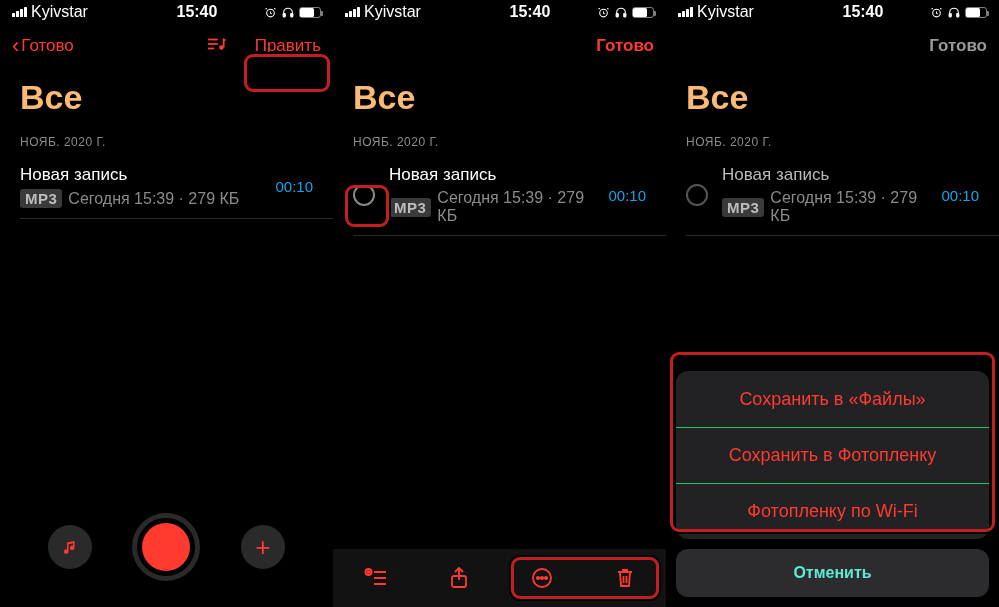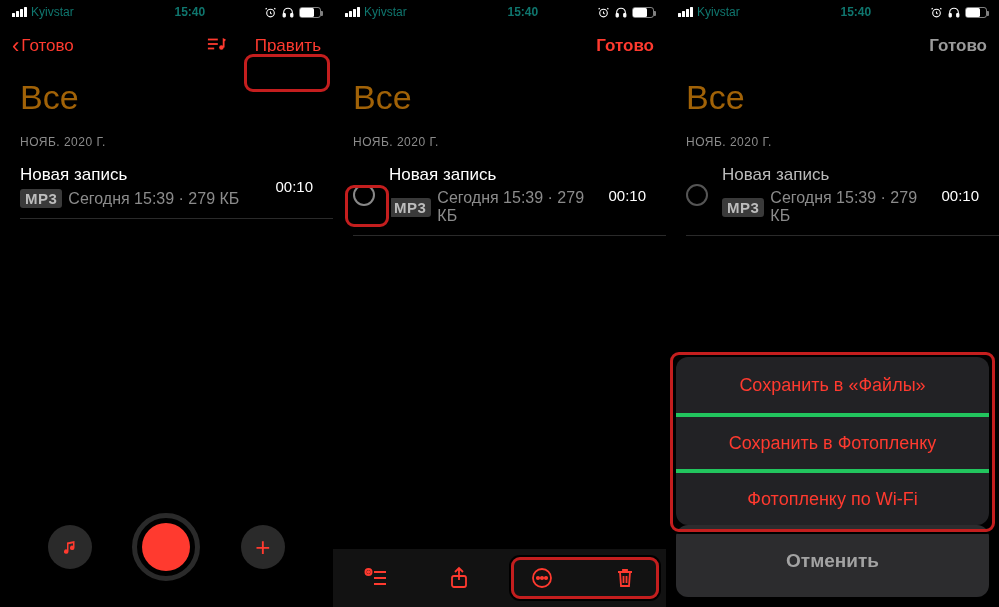--- a/index.html
+++ b/index.html
@@ -14,22 +14,22 @@
     width:333px; height:607px;
     background:#000;
     position:relative;
     overflow:hidden;
     flex:none;
   }
   .statusbar {
     height:24px;
     display:flex; align-items:center; justify-content:space-between;
     padding:0 12px;
-    font-size:12px; font-weight:500;
-    color:#0f766e;
+    font-size:16px; font-weight:500;
+    color:#ffffff;
   }
   .status-left,.status-right { display:flex; align-items:center; gap:4px; }
   .status-center { font-weight:600;margin-left:42px; }
   .signal-bars { display:flex; gap:1px; align-items:flex-end; }
   .signal-bars span { width:3px; background:#fff; border-radius:0.5px; }
   .signal-bars span:nth-child(1){height:4px;}
   .signal-bars span:nth-child(2){height:6px;}
   .signal-bars span:nth-child(3){height:8px;}
   .signal-bars span:nth-child(4){height:10px;}
   .alarm-ico svg, .hp-ico svg { display:block; }
@@ -51,21 +51,21 @@
     padding:0 12px;
     color:#ff3a2f;
     font-size:17px;
   }
   .nav-left { display:flex; align-items:center; gap:2px; }
   .chevron-left { font-size:22px; line-height:1; font-weight:300; }
   .nav-right { display:flex; align-items:center; gap:28px; }
   .navrow.gray .nav-action { color:#9a9a9a; }
 
   .title {
-    color:#a16207; font-size:34px; font-weight:400;
+    color:#fdba74; font-size:34px; font-weight:700;
     padding:10px 20px 0;
   }
   .date-label {
     color:#8b8b8b; font-size:12px; letter-spacing:0.5px;
     padding:18px 20px 6px;
   }
 
   .rec-row {
     display:flex; align-items:center;
     padding:10px 20px;
@@ -77,21 +77,21 @@
     flex:none;
   }
   .rec-info { flex:1; min-width:0; }
   .rec-name { color:#fff; font-size:17px; }
   .rec-meta { display:flex; align-items:center; gap:6px; margin-top:4px; }
   .badge {
     font-size:15px; background:#3a3a3a; color:#bdbdbd;
     padding:1px 5px; border-radius:3px; letter-spacing:0.5px;font-weight:bold;
   }
   .meta-text { color:#8b8b8b; font-size:16px; }
-  .dur-text { color:#ffffff; font-size:15px; margin-left:10px; }
+  .dur-text { color:#0ea5e9; font-size:15px; margin-left:10px; }
 
   .rec-divider {
     height:1px; background:#2a2a2a; margin-left:20px;
   }
 
   
   .callout {
     position:absolute;
     border:3px solid #c41e1e;
     border-radius:9px;
@@ -129,31 +129,32 @@
   .tool-ico svg { display:block; }
 
   
   .sheet-wrap {
     position:absolute; bottom:10px; left:10px; right:10px;
   }
   .sheet-group {
     background:#222225;
     border-radius:12px;
     overflow:hidden;
+    margin-bottom:10px;
   }
   .sheet-item {
     height:56px; display:flex; align-items:center; justify-content:center;
     color:#ff3a2f; font-size:18px;
-    border-top:4px solid #22c55e;
+    border-top:1px solid #22c55e;
   }
   .sheet-item:first-child { border-top:none; }
   .sheet-cancel {
     background:#2c2c2e; border-radius:12px;
-    height:72px; display:flex; align-items:center; justify-content:center;
-    color:#a3a3a3; font-size:19px; font-weight:600;
+    height:48px; display:flex; align-items:center; justify-content:center;
+    color:#5eead4; font-size:16px; font-weight:600;
   }
 
 </style>
 </head>
 <body>
 
 <div class="panel">
   <div class="statusbar">
     <div class="status-left">
       <span class="signal-bars">

